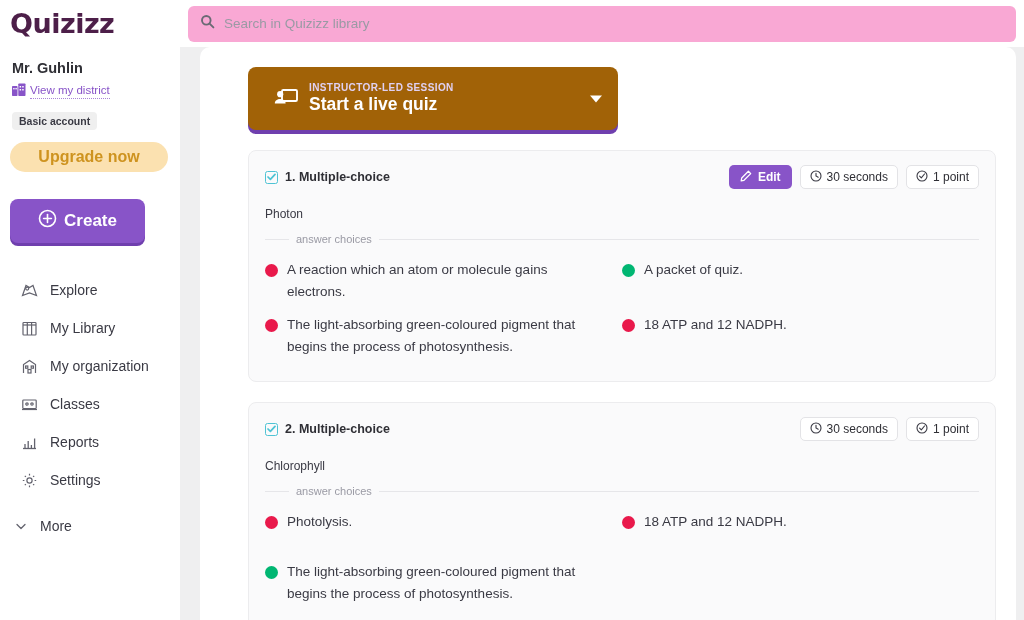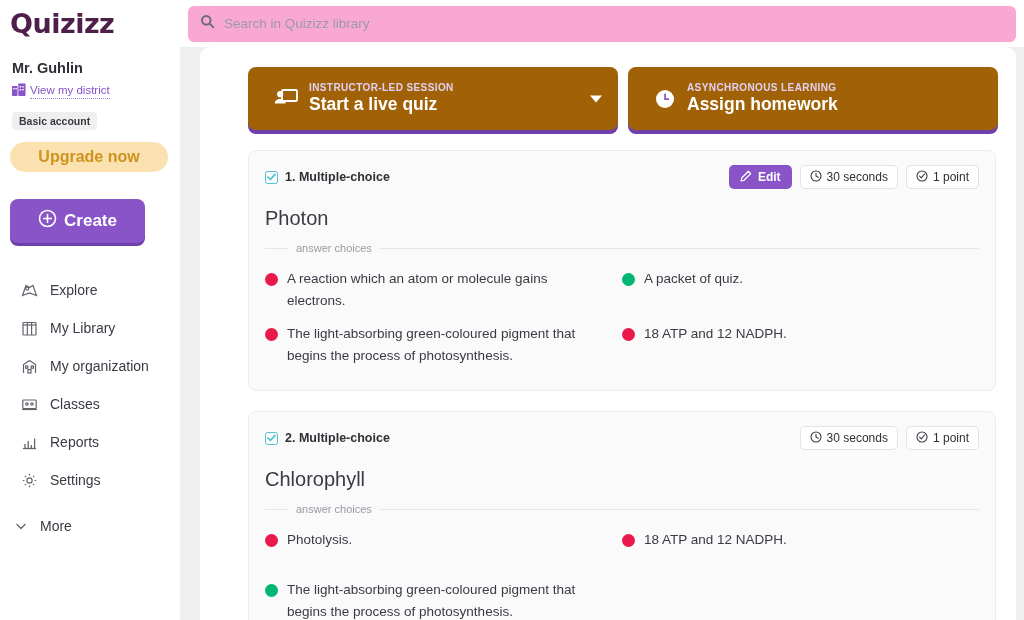--- a/index.html
+++ b/index.html
@@ -112,21 +112,21 @@
     display: flex; align-items: center; gap: 6px; height: 24px; padding: 0 11px;
     background: #8854C8; color: #fff; border: none; border-radius: 5px;
     font-size: 12px; font-weight: bold; cursor: pointer;
     font-family: "Liberation Sans", sans-serif;
   }
   .pill {
     display: flex; align-items: center; gap: 5px; height: 24px; padding: 0 9px;
     background: #ffffff; border: 1px solid #E3E3E6; border-radius: 5px;
     font-size: 12px; color: #2f2f35; cursor: pointer;
   }
-  .q-text { margin-top: 18px; font-size: 20px; color: #3a3a44; }
+  .q-text { margin-top: 18px; font-size: 12px; color: #3a3a44; }
 
   .fieldset {
     margin-top: 12px; border: none; border-top: 1px solid #E6E6E9;
     position: relative; padding: 0;
   }
   .fieldset legend {
     font-size: 11px; color: #9a9aa4; padding: 0 7px; margin-left: 24px;
   }
   .choices { display: flex; flex-wrap: wrap; margin-top: 8px; }
   .choice {
@@ -290,33 +290,20 @@
               <path d="M0.8 15.5 c0-3 2.4-4.6 5.4-4.6 s5.4 1.6 5.4 4.6 z"></path>
             </svg>
           </span>
           <span class="action-txt">
             <div class="action-kicker">INSTRUCTOR-LED SESSION</div>
             <div class="action-title">Start a live quiz</div>
           </span>
           <span class="caret"></span>
         </button>
 
-        <button class="action-btn action-hw">
-          <span class="action-ico">
-            <svg width="22" height="22" viewBox="0 0 22 22" fill="#ffffff">
-              <circle cx="11" cy="11" r="9"></circle>
-              <rect x="10.2" y="5.5" width="1.7" height="6.3" rx="0.8" fill="#8854C8"></rect>
-              <rect x="10.2" y="10.2" width="5" height="1.7" rx="0.8" fill="#8854C8"></rect>
-            </svg>
-          </span>
-          <span class="action-txt">
-            <div class="action-kicker">ASYNCHRONOUS LEARNING</div>
-            <div class="action-title">Assign homework</div>
-          </span>
-        </button>
       </div>
 
       <article class="q-card">
         <div class="q-head">
           <div class="q-label">
             <span class="chk">
               <svg width="9" height="8" viewBox="0 0 9 8" fill="none" stroke="#4FC3D4" stroke-width="1.7">
                 <polyline points="1,4 3.4,6.4 8,1.4" stroke-linecap="round" stroke-linejoin="round"></polyline>
               </svg>
             </span>

